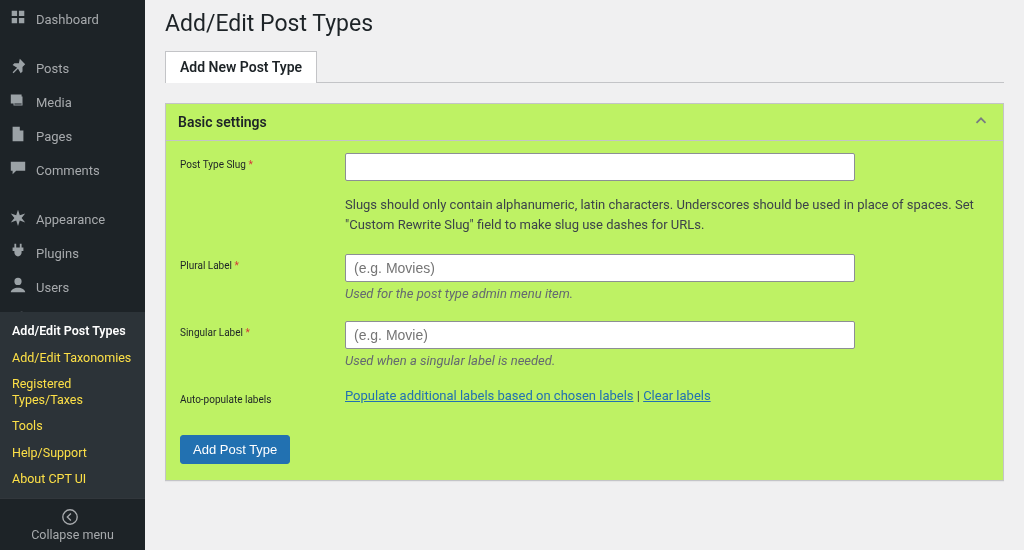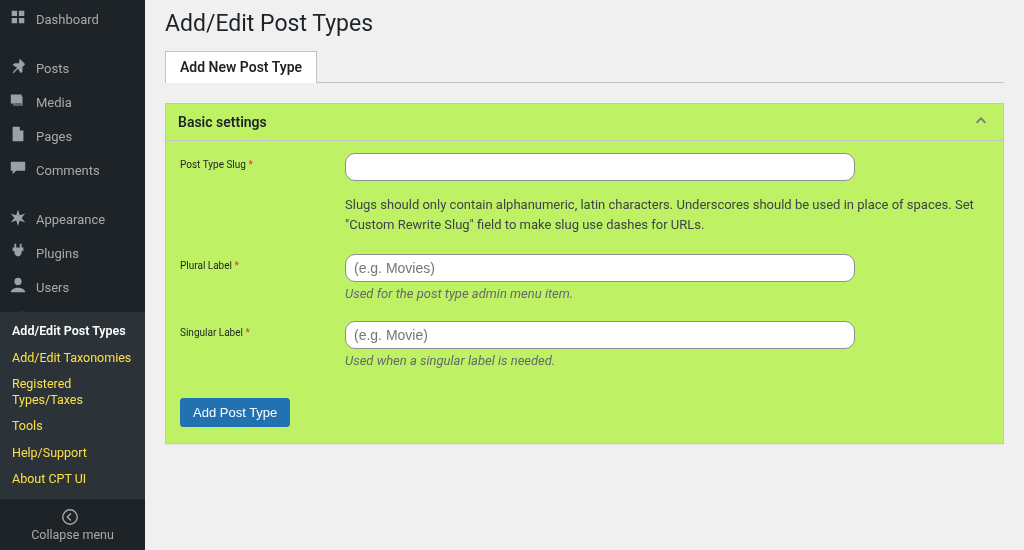--- a/index.html
+++ b/index.html
@@ -157,21 +157,21 @@
     .form-field-col {
       flex: 1;
     }
     .required { color: #d63638; }
     .text-input {
       width: 510px;
       max-width: 100%;
       padding: 5px 8px;
       font-size: 14px;
       border: 1px solid #8c8f94;
-      border-radius: 10px;
+      border-radius: 2px;
       background: #fff;
       color: #2c3338;
     }
     .description {
       font-size: 13px;
       font-style: italic;
       color: #646970;
       margin-top: 4px;
     }
     .help-text {
@@ -341,18 +341,26 @@
         <div class="form-label-col">
           <span>Singular Label</span>
           <span class="required">*</span>
         </div>
         <div class="form-field-col">
           <input type="text" class="text-input" placeholder="(e.g. Movie)" style="">
           <p class="description">Used when a singular label is needed.</p>
         </div>
       </div>
 
+      <div class="form-row">
+        <div class="form-label-col">
+          <span>Auto-populate labels</span>
+        </div>
+        <div class="form-field-col">
+          <a class="link">Populate additional labels based on chosen labels</a><span> | </span><a class="link">Clear labels</a>
+        </div>
+      </div>
 
       <button class="button-primary">Add Post Type</button>
 
     </div>
   </div>
 </main>
 
 </body></html>

